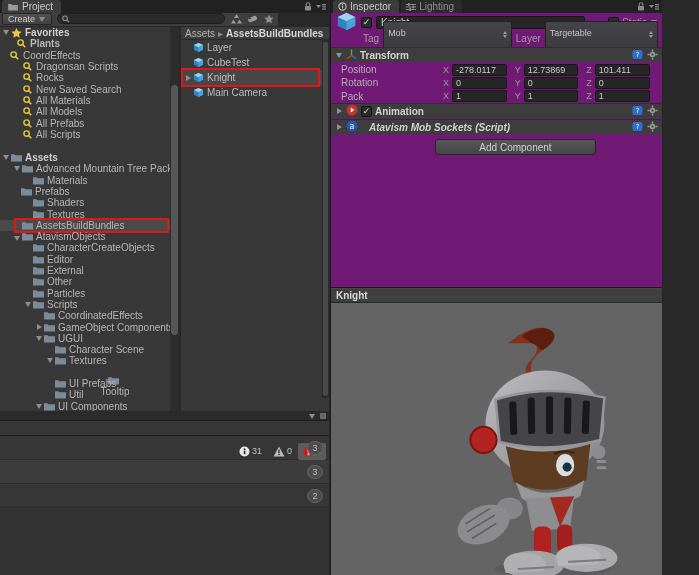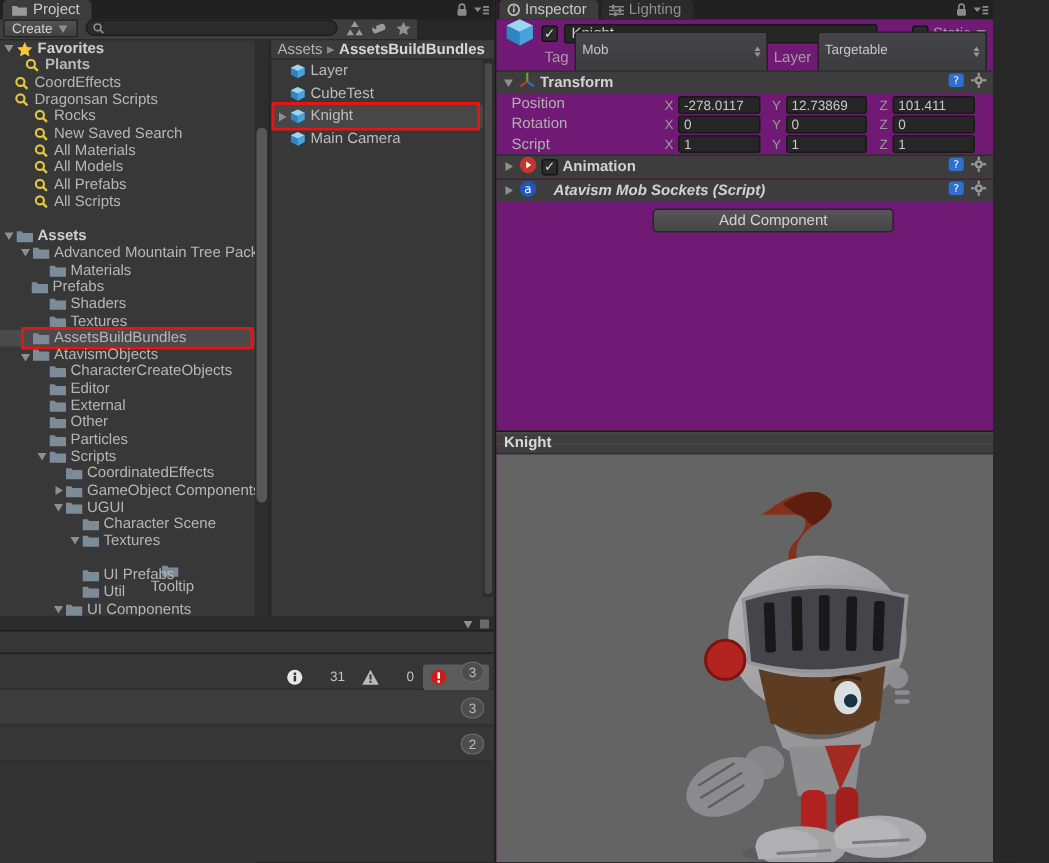--- a/index.html
+++ b/index.html
@@ -57,21 +57,21 @@
   .content-footer { position:absolute; left:0; bottom:0; width:148px; height:13px; background:#3c3c3c;
                     border-top:1px solid #2a2a2a; display:flex; align-items:center; padding:0 4px; }
   .zoomslider { margin-left:auto; width:34px; height:2px; background:#5a5a5a; border-radius:1px; position:relative; }
   .zoomslider .knob { position:absolute; left:2px; top:-2.5px; width:7px; height:7px; border-radius:50%; background:#7c7c7c; }
 
   
   .console { position:absolute; left:0; top:411px; width:329px; height:164px; background:#333333; }
   .console-strip { height:9px; background:#2b2b2b; position:relative; }
   .console-toolbar { height:16px; background:#373737; border-top:1px solid #1d1d1d; border-bottom:1px solid #1d1d1d;
                      display:flex; align-items:center; justify-content:flex-end; padding-right:3px; gap:1px; }
-  .ctoggle { display:flex; align-items:center; gap:18px; height:17px; padding:0 5px; border-radius:2px; color:#c2c2c2; font-size:9px;margin-top:46px; }
+  .ctoggle { display:flex; align-items:center; gap:2px; height:17px; padding:0 5px; border-radius:2px; color:#c2c2c2; font-size:9px;margin-top:46px; }
   .ctoggle.active { background:#5c5c5c; }
   .crow-log { height:24px; border-bottom:1px solid #2d2d2d; display:flex; align-items:center; justify-content:flex-end; padding-right:6px; }
   .crow-log:nth-child(odd) { background:#363636; }
   .crow-log:nth-child(even) { background:#3c3c3c; }
   .badge { width:16px; height:14px; border-radius:8px; background:#4d4d4d; border:1px solid #636363;
            color:#bdbdbd; font-size:9px; display:flex; align-items:center; justify-content:center; }
 
   
   .inspector { position:absolute; left:330px; top:0; width:332px; height:575px; background:#701a75; border-left:1px solid #1c1c1c; }
   .insp-row1 { position:absolute; top:15px; left:5px; right:4px; height:15px; display:flex; align-items:center; gap:4px; }
@@ -201,21 +201,21 @@
         <div class="trow" style="padding-left: 0;">
           <span class="arr"></span>
           <span class="tico">
             <svg width="9" height="9" viewBox="0 0 10 10">
               <circle cx="4" cy="4" r="3" fill="none" stroke="#e3c63c" stroke-width="1.6"></circle>
               <line x1="6.2" y1="6.2" x2="9.2" y2="9.2" stroke="#e3c63c" stroke-width="1.8"></line>
             </svg>
           </span>
           <span class="lbl">CoordEffects</span>
         </div>
-        <div class="trow" style="">
+        <div class="trow" style="padding-left: 13px;">
           <span class="arr"></span>
           <span class="tico">
             <svg width="9" height="9" viewBox="0 0 10 10">
               <circle cx="4" cy="4" r="3" fill="none" stroke="#e3c63c" stroke-width="1.6"></circle>
               <line x1="6.2" y1="6.2" x2="9.2" y2="9.2" stroke="#e3c63c" stroke-width="1.8"></line>
             </svg>
           </span>
           <span class="lbl">Dragonsan Scripts</span>
         </div>
         <div class="trow" style="padding-left: 13px;">
@@ -742,21 +742,21 @@
           <span class="axis">
             <span class="aname">Y</span>
             <span class="afield">0</span>
           </span>
           <span class="axis">
             <span class="aname">Z</span>
             <span class="afield">0</span>
           </span>
         </div>
         <div class="vec-row" style="top: 89.8px;">
-          <span class="rlabel">Script</span>
+          <span class="rlabel">Pack</span>
           <span class="axis">
             <span class="aname">X</span>
             <span class="afield">1</span>
           </span>
           <span class="axis">
             <span class="aname">Y</span>
             <span class="afield">1</span>
           </span>
           <span class="axis">
             <span class="aname">Z</span>

